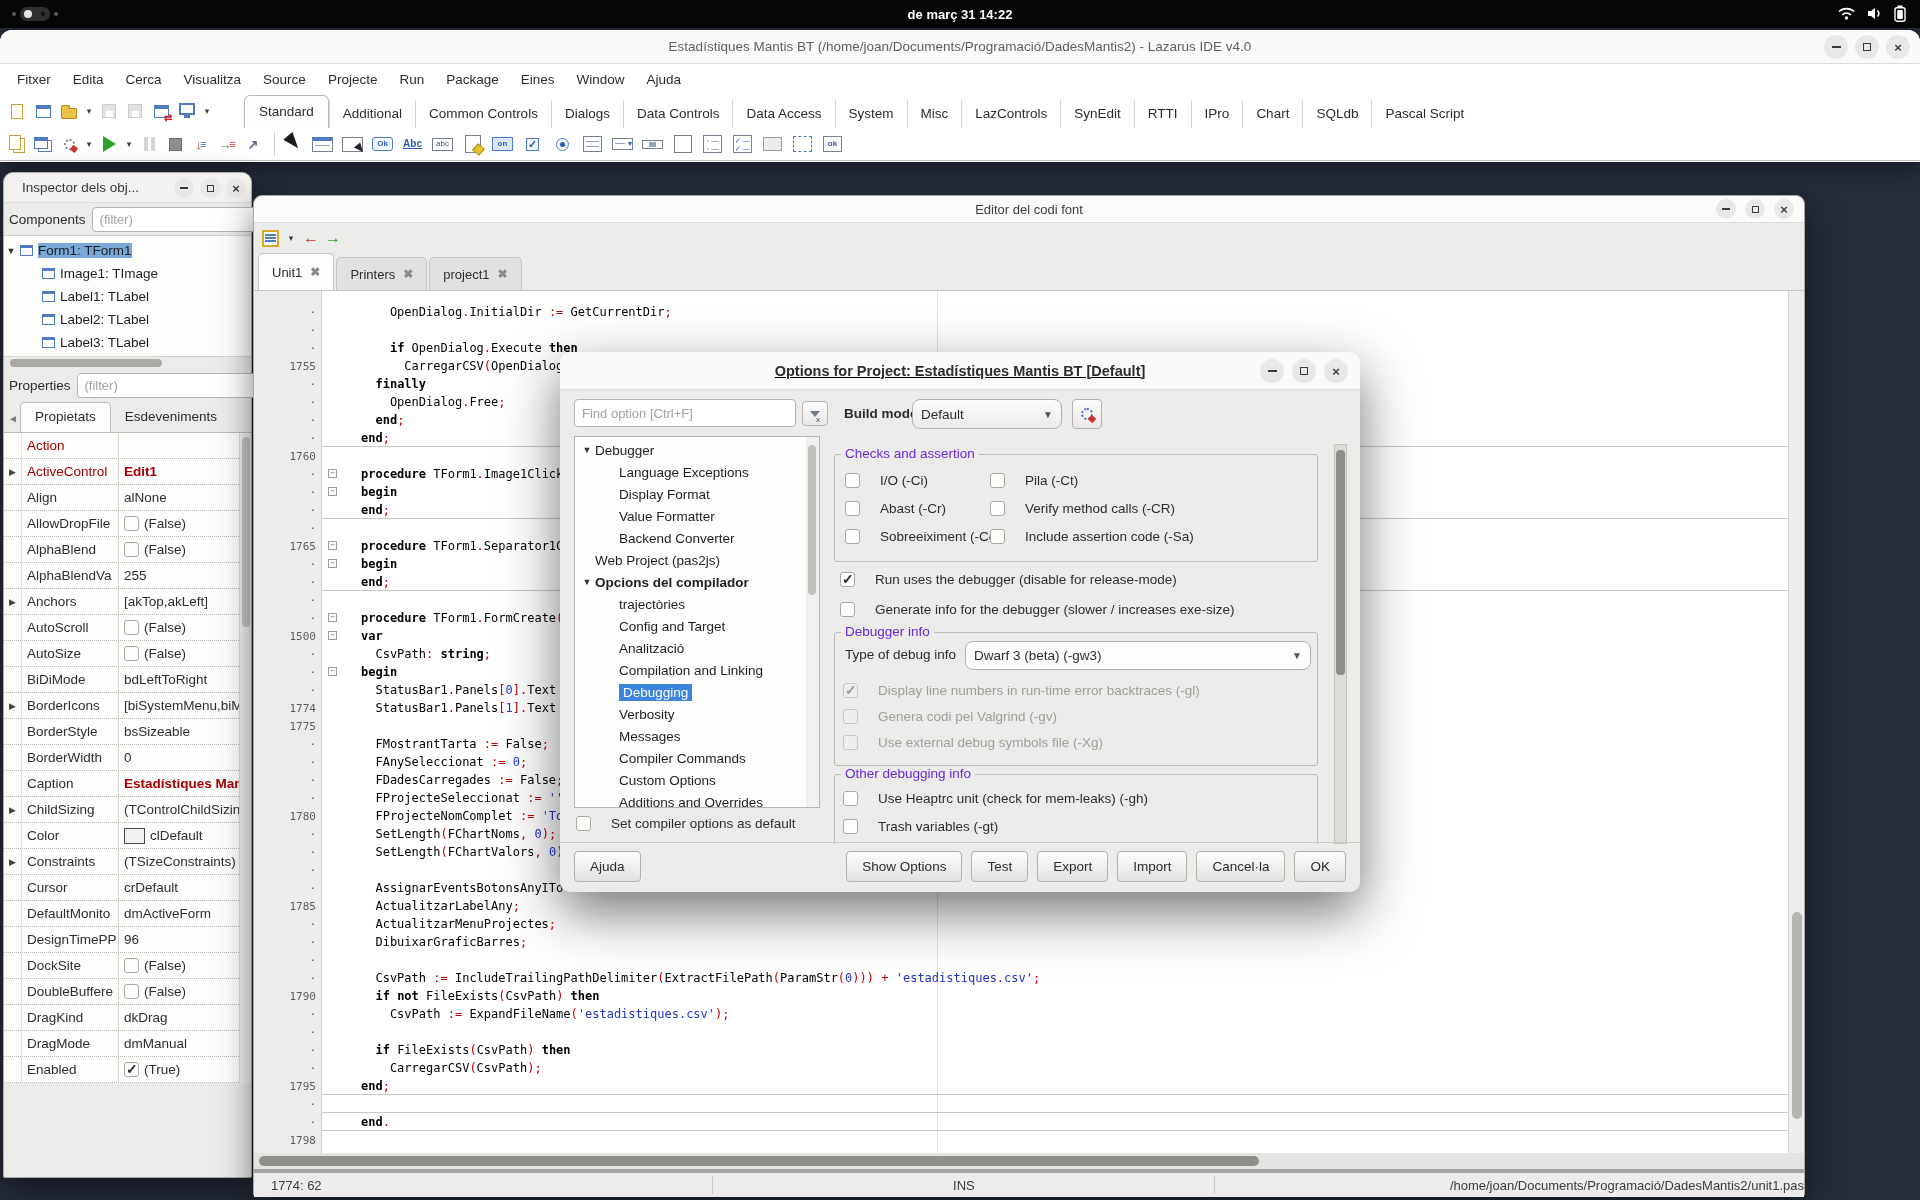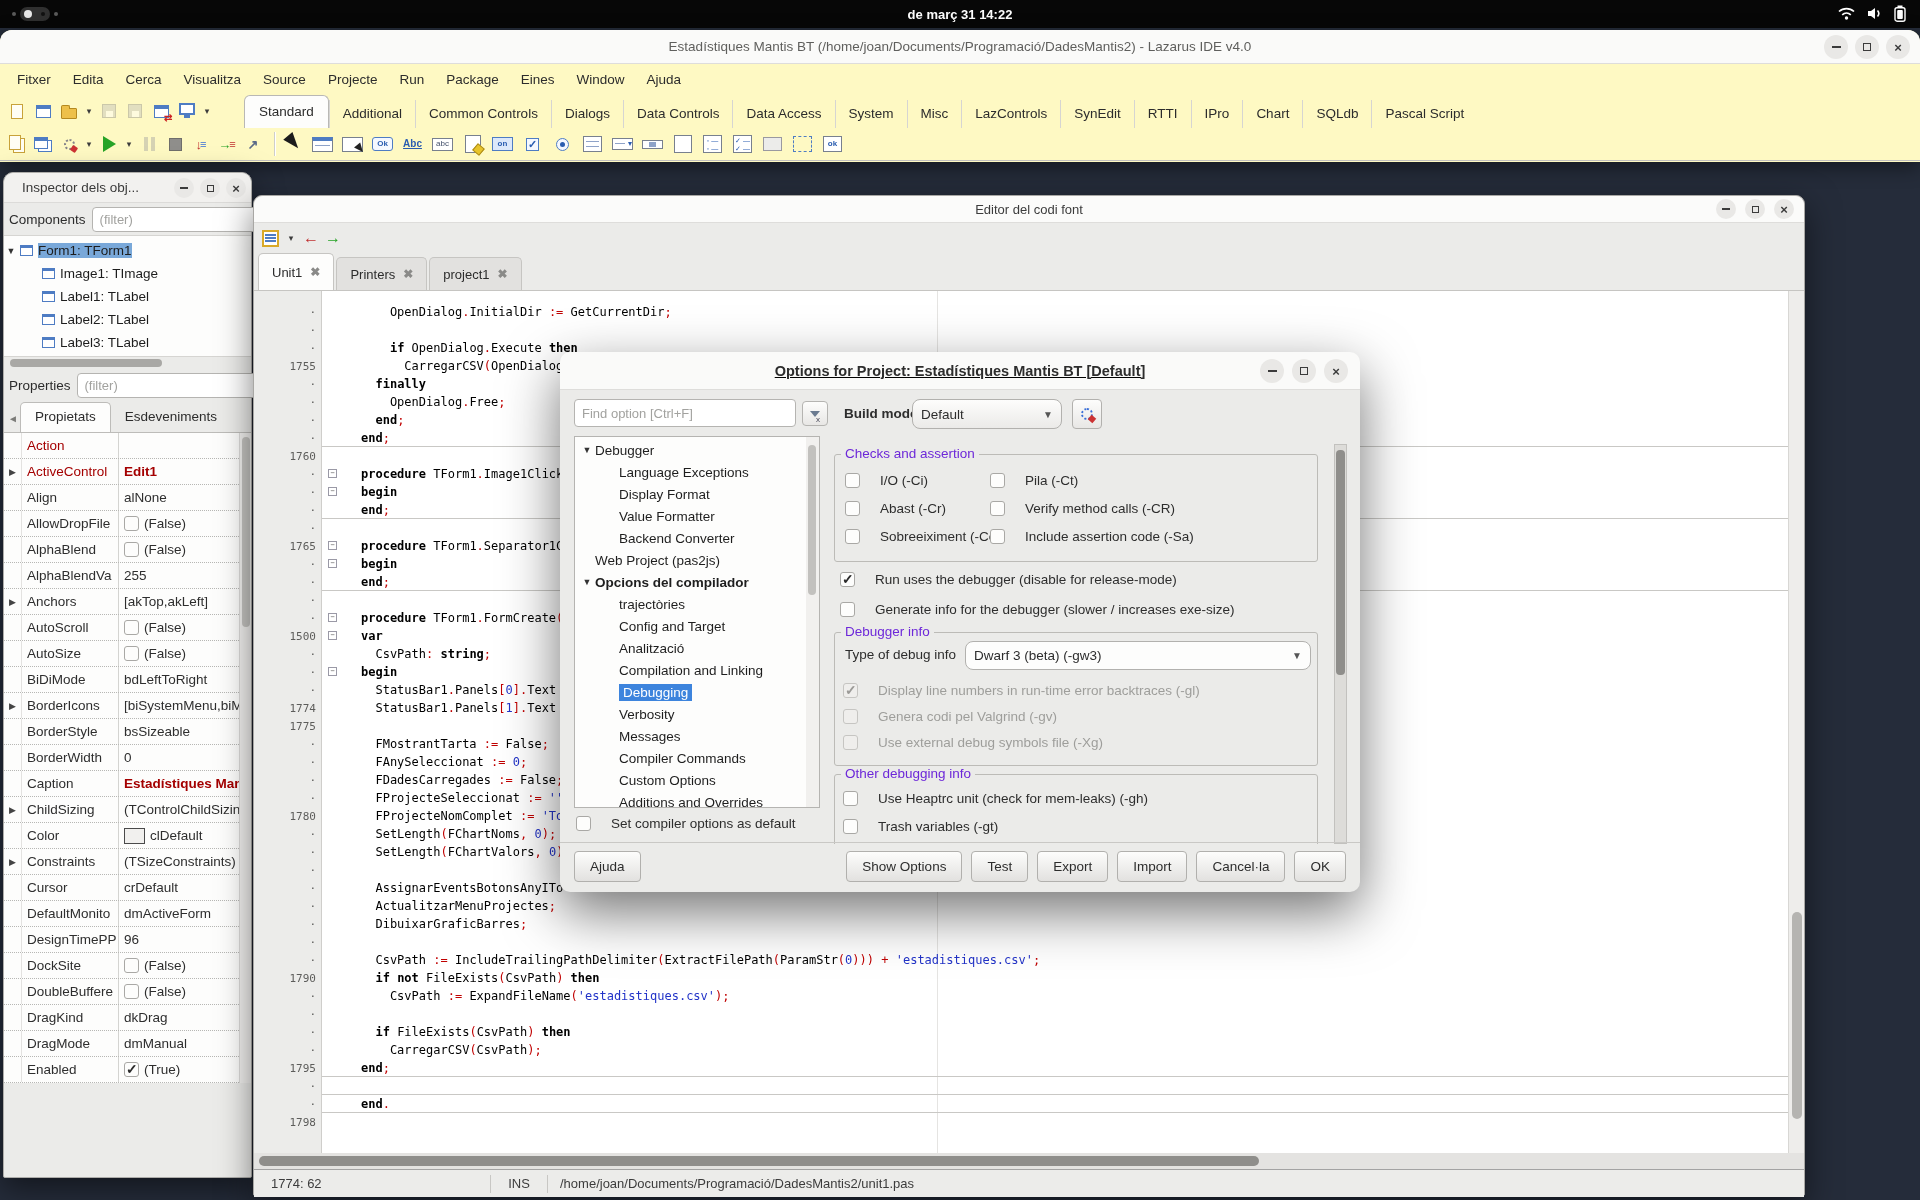--- a/index.html
+++ b/index.html
@@ -21,21 +21,21 @@
   .wbtn { border-radius:50%; background:#e9e8e6; display:flex; align-items:center; justify-content:center;
           color:#3b3b3b; flex:none; }
   .wbtn .g-min { width:9px; height:2px; background:#3b3b3b; }
   .wbtn .g-max { width:8px; height:8px; border:1.5px solid #3b3b3b; }
   .wbtn .g-close { font-size:13px; line-height:1; font-weight:700; }
   .wbtn.sz24 { width:24px; height:24px; }
   .wbtn.sz20 { width:20px; height:20px; }
   .wbtn.sz20 .g-min{width:8px;} .wbtn.sz20 .g-max{width:7px;height:7px;}
 
   
-  #mainwin { position:absolute; left:0; top:30px; width:1920px; height:132px; background:#fef9c3;
+  #mainwin { position:absolute; left:0; top:30px; width:1920px; height:132px; background:#ffffff;
              border-radius:12px 12px 0 0; box-shadow:0 5px 20px rgba(0,0,0,.45); }
   #mw-title { position:relative; height:34px; background:#fafaf9; border-radius:12px 12px 0 0;
               border-bottom:1px solid #dedddb; display:flex; align-items:center; justify-content:center; }
   #mw-title .t { font-size:13.5px; color:#5f5f5d; }
   #mw-title .btns { position:absolute; right:10px; top:5px; display:flex; gap:7px; }
   #menubar { height:30px; display:flex; align-items:center; padding-left:6px; }
   .menu-item { font-size:13.5px; color:#2c2c2c; padding:4px 11px; }
   #toolrow1 { height:34px; display:flex; align-items:flex-end; }
   #toolrow2 { height:33px; display:flex; align-items:center; border-bottom:1px solid #c2c1be; }
   .icon-cluster { display:flex; align-items:center; gap:2px; padding:0 5px; height:100%; }
@@ -173,21 +173,21 @@
   .crow pre { flex:1; font:12px/18px "DejaVu Sans Mono",monospace; color:#000; padding-left:13px; align-self:stretch;}
   .crow.d .f, .crow.d pre { box-shadow:inset 0 -1px 0 #c9c8c5; }
   .tk-k { font-weight:700; color:#000; }
   .tk-s { color:#c00000; }
   .tk-t { color:#2233c8; }
   .tk-n { color:#2233c8; }
   #ed-vscroll { position:absolute; right:0; top:0; width:16px; height:100%; background:#eeedeb; border-left:1px solid #d8d7d4;}
   #ed-vscroll .thumb { position:absolute; left:3px; top:72%; width:10px; height:24%; border-radius:5px; background:#b5b4b1; }
   #ed-hscroll { height:16px; position:relative; background:#e4e3e1; }
   #ed-hscroll .thumb { position:absolute; left:5px; top:3px; width:1000px; height:10px; border-radius:5px; background:#8f8e8b; }
-  #ed-status { height:28px; background:#ececea; border-top:1px solid #a3a3a3; display:flex; align-items:center; font-size:13px; color:#3c3c3c; }
+  #ed-status { height:28px; background:#ececea; border-top:4px solid #a3a3a3; display:flex; align-items:center; font-size:13px; color:#3c3c3c;justify-content:space-between; }
   #ed-status .p1 { width:236px; padding-left:17px; }
   #ed-status .sep { width:1px; height:18px; background:#c8c7c4; }
   #ed-status .p2 { width:56px; text-align:center; }
   #ed-status .p3 { padding-left:12px; }
 
   
   #dialog { position:absolute; left:560px; top:352px; width:800px; height:540px; background:#ebebe9;
             border-radius:10px; box-shadow:0 20px 55px rgba(0,0,0,.55); z-index:50; }
   #dlg-title { height:38px; background:#fafaf9; border-radius:10px 10px 0 0; border-bottom:1px solid #dedddb;
                display:flex; align-items:center; justify-content:center; position:relative;text-decoration:underline; }
@@ -931,20 +931,25 @@
           <span class="g">·</span>
           <span class="f"></span>
           <pre></pre>
         </div>
         <div class="crow">
           <span class="g">·</span>
           <span class="f"></span>
           <pre><span class="tk-p">  AssignarEventsBotonsAnyITo</span></pre>
         </div>
         <div class="crow">
+          <span class="g">1785</span>
+          <span class="f"></span>
+          <pre><span class="tk-p">  ActualitzarLabelAny</span><span class="tk-s">;</span></pre>
+        </div>
+        <div class="crow">
           <span class="g">·</span>
           <span class="f"></span>
           <pre><span class="tk-p">  ActualitzarMenuProjectes</span><span class="tk-s">;</span></pre>
         </div>
         <div class="crow">
           <span class="g">·</span>
           <span class="f"></span>
           <pre><span class="tk-p">  DibuixarGraficBarres</span><span class="tk-s">;</span></pre>
         </div>
         <div class="crow">

